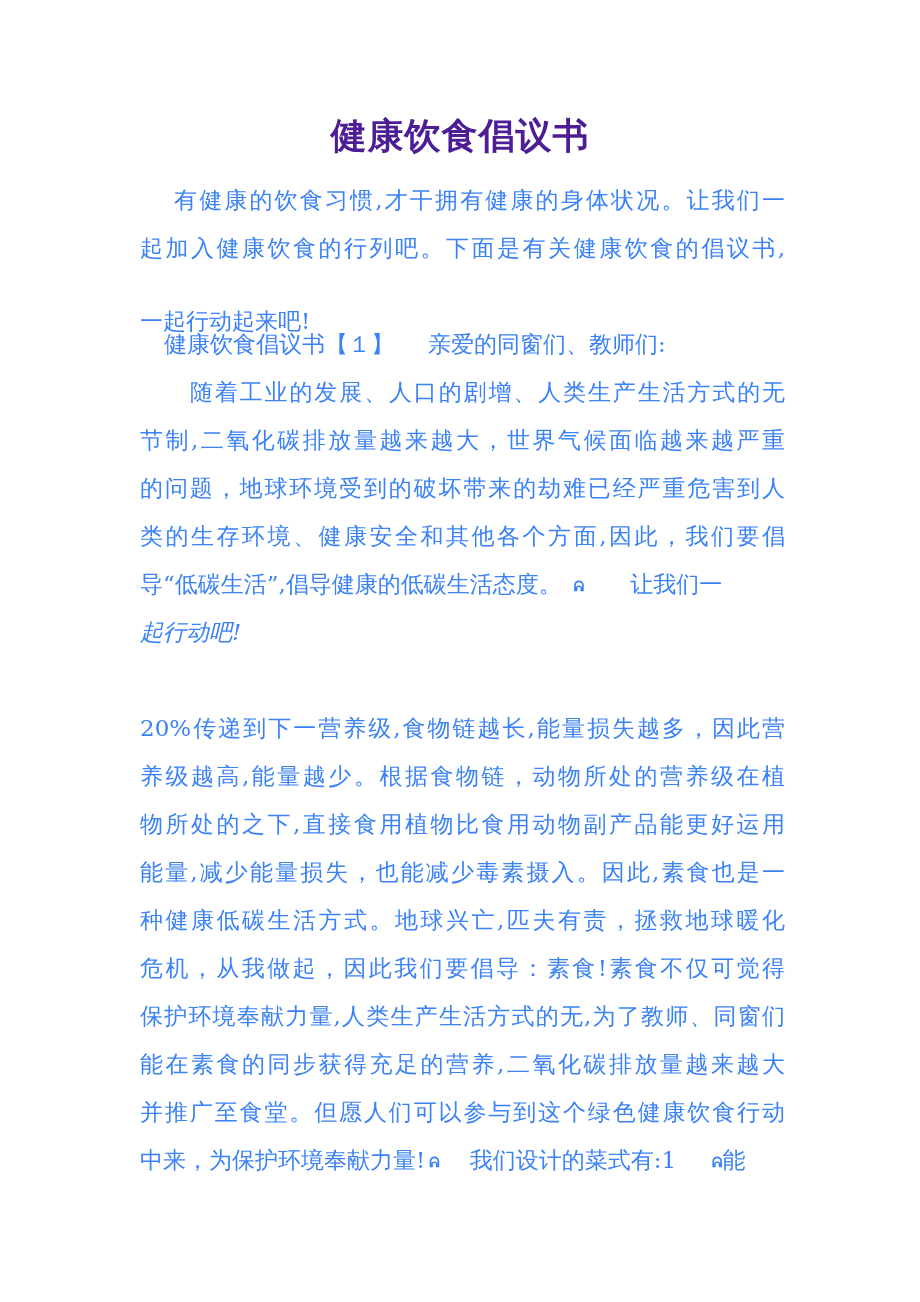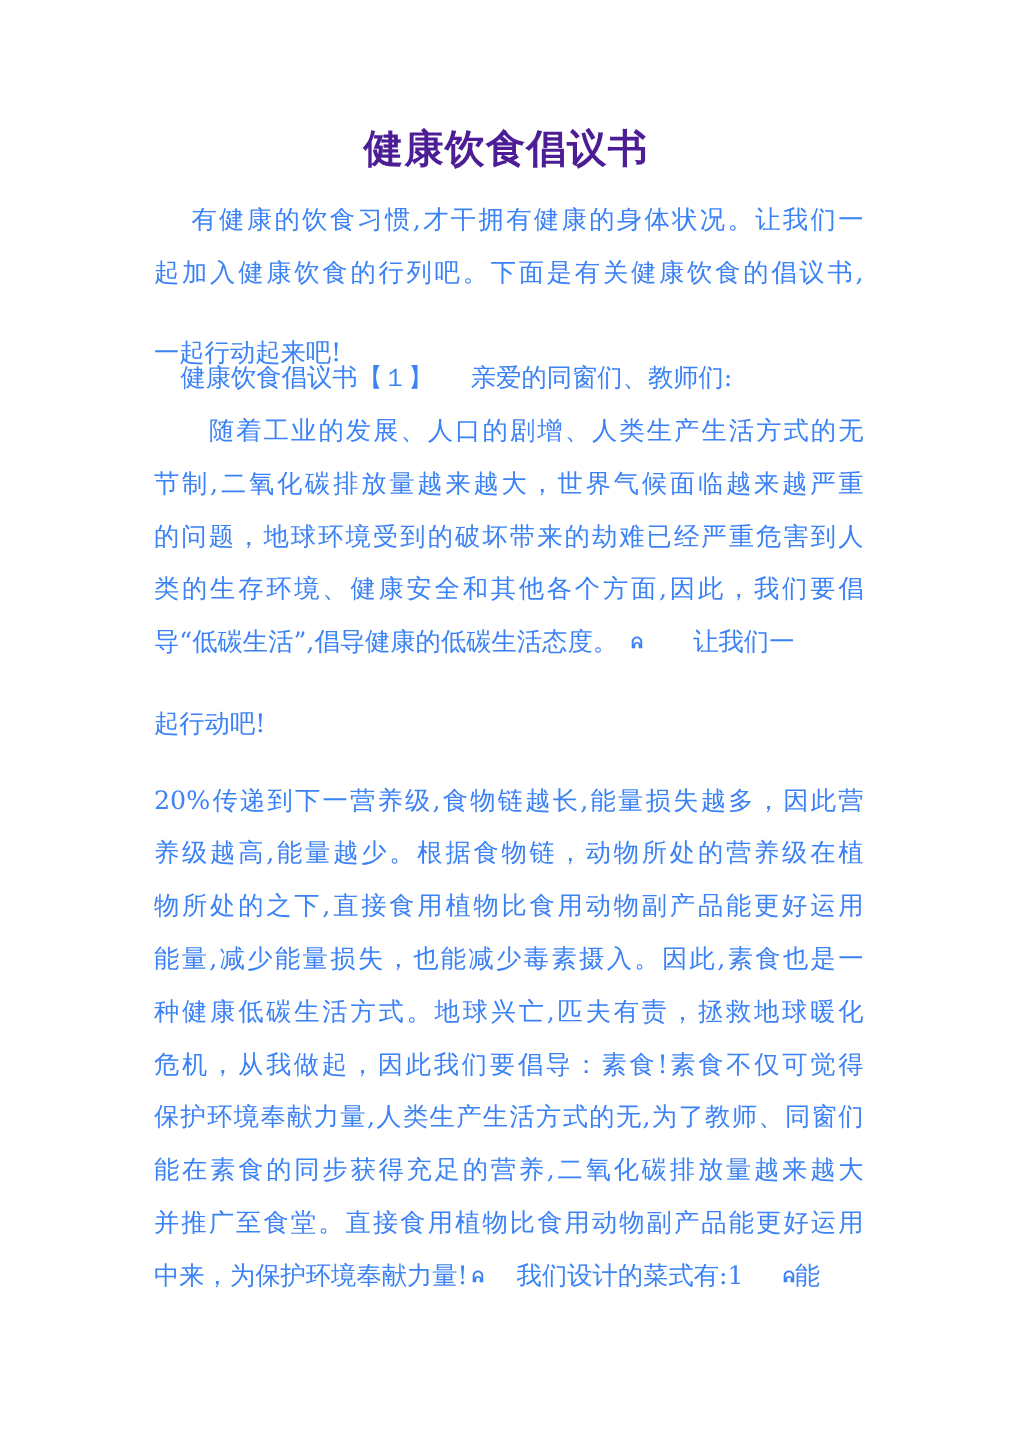--- a/index.html
+++ b/index.html
@@ -76,28 +76,28 @@
     <span>健康饮食倡议书【１】</span><span class="gap" style="width:34px;"></span><span>亲爱的同窗们、教师们:</span>
   </div>
 
   <div class="line indent-2" style="top:377px;">随着工业的发展、人口的剧增、人类生产生活方式的无</div>
   <div class="line" style="top:425px;">节制,二氧化碳排放量越来越大，世界气候面临越来越严重</div>
   <div class="line" style="top:473px;">的问题，地球环境受到的破坏带来的劫难已经严重危害到人</div>
   <div class="line" style="top:521px;">类的生存环境、健康安全和其他各个方面,因此，我们要倡</div>
   <div class="line last" style="top:569px;">
     <span>导“低碳生活”,倡导健康的低碳生活态度。</span><span class="gap" style="width:12px;"></span><span class="marker">ᕱ</span><span class="gap" style="width:46px;"></span><span>让我们一</span>
   </div>
-  <div class="line last" style="top:643px;">起行动吧!</div>
+  <div class="line last" style="top:617px;font-style:italic;">起行动吧!</div>
 
   <div class="line" style="top:713px;">20%传递到下一营养级,食物链越长,能量损失越多，因此营</div>
   <div class="line" style="top:761px;">养级越高,能量越少。根据食物链，动物所处的营养级在植</div>
   <div class="line" style="top:809px;">物所处的之下,直接食用植物比食用动物副产品能更好运用</div>
   <div class="line" style="top:857px;">能量,减少能量损失，也能减少毒素摄入。因此,素食也是一</div>
   <div class="line" style="top:905px;">种健康低碳生活方式。地球兴亡,匹夫有责，拯救地球暖化</div>
   <div class="line" style="top:953px;">危机，从我做起，因此我们要倡导：素食!素食不仅可觉得</div>
   <div class="line" style="top:1001px;">保护环境奉献力量,人类生产生活方式的无,为了教师、同窗们</div>
   <div class="line" style="top:1049px;">能在素食的同步获得充足的营养,二氧化碳排放量越来越大</div>
-  <div class="line" style="top:1097px;">并推广至食堂。直接食用植物比食用动物副产品能更好运用</div>
+  <div class="line" style="top:1097px;">并推广至食堂。但愿人们可以参与到这个绿色健康饮食行动</div>
   <div class="line last" style="top:1145px;">
     <span>中来，为保护环境奉献力量!</span><span class="gap" style="width:4px;"></span><span class="marker">ᕱ</span><span class="gap" style="width:30px;"></span><span>我们设计的菜式有:1</span><span class="gap" style="width:36px;"></span><span class="marker">ᕱ</span><span>能</span>
   </div>
 
 </div>
 
 </body></html>

